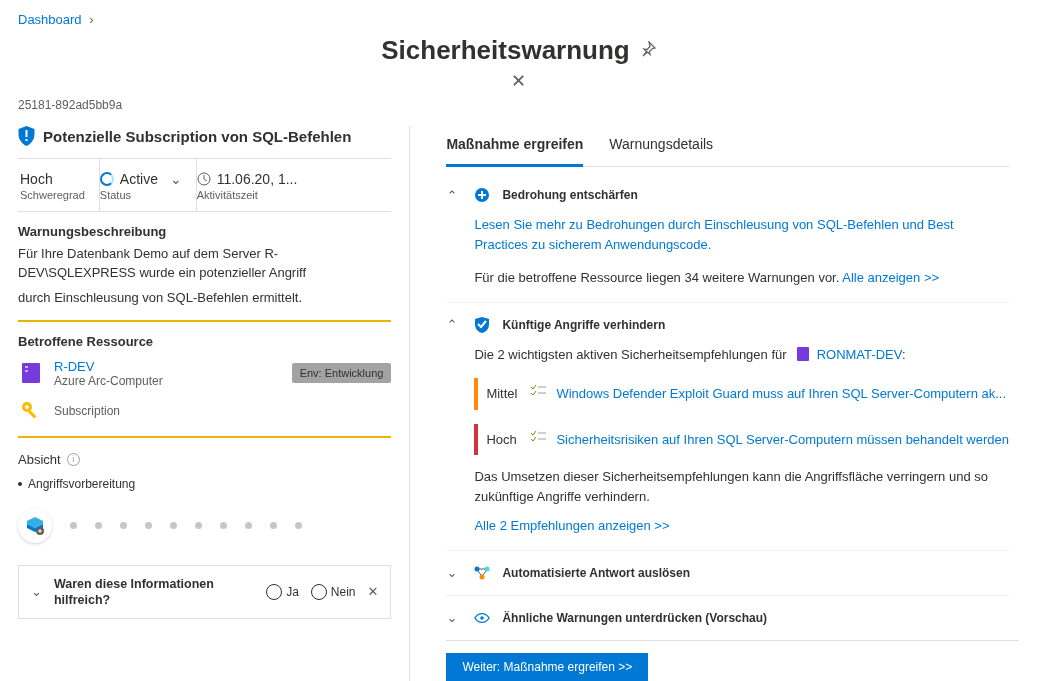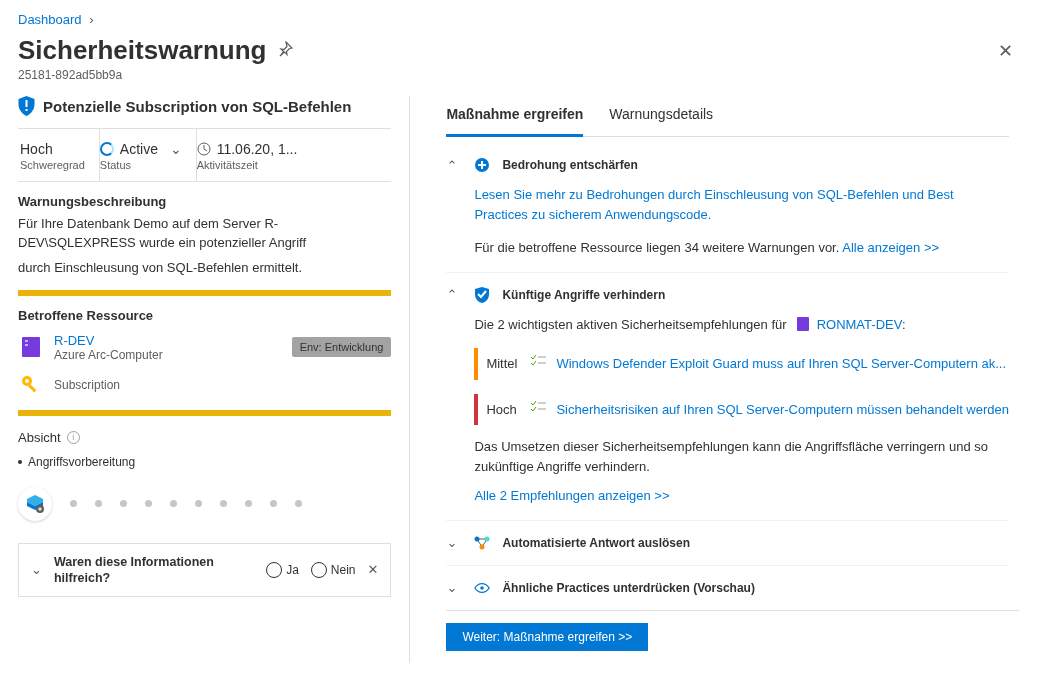--- a/index.html
+++ b/index.html
@@ -9,41 +9,41 @@
     color: #323130;
     background: #fff;
     width: 1037px;
     height: 681px;
     overflow: hidden;
   }
   .page { padding: 12px 18px 0 18px; }
   .breadcrumb { font-size: 13px; color: #0078d4; padding-bottom: 2px; }
   .breadcrumb a { color: #0078d4; text-decoration: none; cursor: pointer; }
   .breadcrumb .sep { color: #605e5c; margin: 0 4px; }
-  .title-row { display: flex; align-items: center; justify-content: space-between; margin-top: 6px; }
+  .title-row { display: flex; align-items: center; justify-content: space-between; margin-top: 6px; flex-direction: column; }
   .title-group { display: flex; align-items: center; gap: 10px; }
   h1 { font-size: 26px; font-weight: 600; }
   .pin-icon { color: #605e5c; cursor: pointer; }
   .close-x { font-size: 18px; color: #605e5c; cursor: pointer; padding: 4px 6px; }
   .sub-id { font-size: 12px; color: #605e5c; margin-top: 2px; }
   .columns { display: flex; margin-top: 14px; }
   .left-col { width: 406px; border-right: 1px solid #e1dfdd; padding-right: 0; }
   .right-col { flex: 1; padding-left: 36px; position: relative; }
   .alert-title-bar { display: flex; align-items: center; gap: 8px; border-bottom: 1px solid #e1dfdd; padding: 0 0 12px 0; margin-right: 18px; }
   .shield { width: 17px; height: 20px; }
   .alert-title { font-size: 15px; font-weight: 600; }
   .stats-row { display: flex; border-bottom: 1px solid #e1dfdd; margin-right: 18px; }
   .stat { padding: 12px 14px 10px 0; border-right: 1px solid #e1dfdd; }
   .stat:first-child { padding-left: 2px; }
   .stat:last-child { border-right: none; }
   .stat-val { font-size: 14px; display: flex; align-items: center; gap: 6px; }
   .stat-label { font-size: 11px; color: #605e5c; margin-top: 2px; }
   .chev { color: #605e5c; margin-left: 6px; }
   .spinner { width: 14px; height: 14px; border: 2px solid #0078d4; border-right-color: #a6e4ff; border-radius: 50%; display: inline-block; }
-  .section { border-bottom: 6px solid #eab308; padding: 12px 0; margin-right: 18px; }
+  .section { border-bottom: 2px solid #eab308; padding: 12px 0; margin-right: 18px; }
   .section h3 { font-size: 13px; font-weight: 600; margin-bottom: 6px; }
   .desc { font-size: 13px; color: #323130; line-height: 1.45; }
   .resource-row { display: flex; align-items: center; gap: 10px; margin-top: 10px; }
   .res-icon { width: 26px; height: 26px; display: flex; align-items: center; justify-content: center; }
   .res-body { flex: 1; }
   .res-name { color: #0078d4; font-size: 13px; cursor: pointer; }
   .res-type { color: #605e5c; font-size: 12px; }
   .env-badge { background: #a3a3a3; color: #323130; font-size: 11px; padding: 4px 8px; border-radius: 2px; }
   .intent-head { display: flex; align-items: center; gap: 6px; margin: 14px 0 10px 0; }
   .info-icon { width: 13px; height: 13px; border: 1px solid #a19f9d; border-radius: 50%; display: inline-flex; align-items: center; justify-content: center; font-size: 9px; color: #a19f9d; }
@@ -316,21 +316,21 @@
 
         <div class="accordion" style="border-bottom:none;">
           <div class="acc-head">
             <span class="acc-chev">⌄</span>
             <span class="acc-icon">
               <svg width="18" height="12" viewBox="0 0 18 12">
                   <path fill="none" stroke="#0078d4" stroke-width="1.5" d="M1 6s3-5 8-5 8 5 8 5-3 5-8 5-8-5-8-5z"></path>
                   <circle cx="9" cy="6" r="2" fill="#0078d4"></circle>
                 </svg>
             </span>
-            <span class="acc-title">Ähnliche Practices unterdrücken (Vorschau)</span>
+            <span class="acc-title">Ähnliche Warnungen unterdrücken (Vorschau)</span>
           </div>
         </div>
       </div>
 
       <div class="footer-btn-wrap">
         <button class="primary-btn">Weiter: Maßnahme ergreifen &gt;&gt;</button>
       </div>
     </div>
   </div>
 </div>

